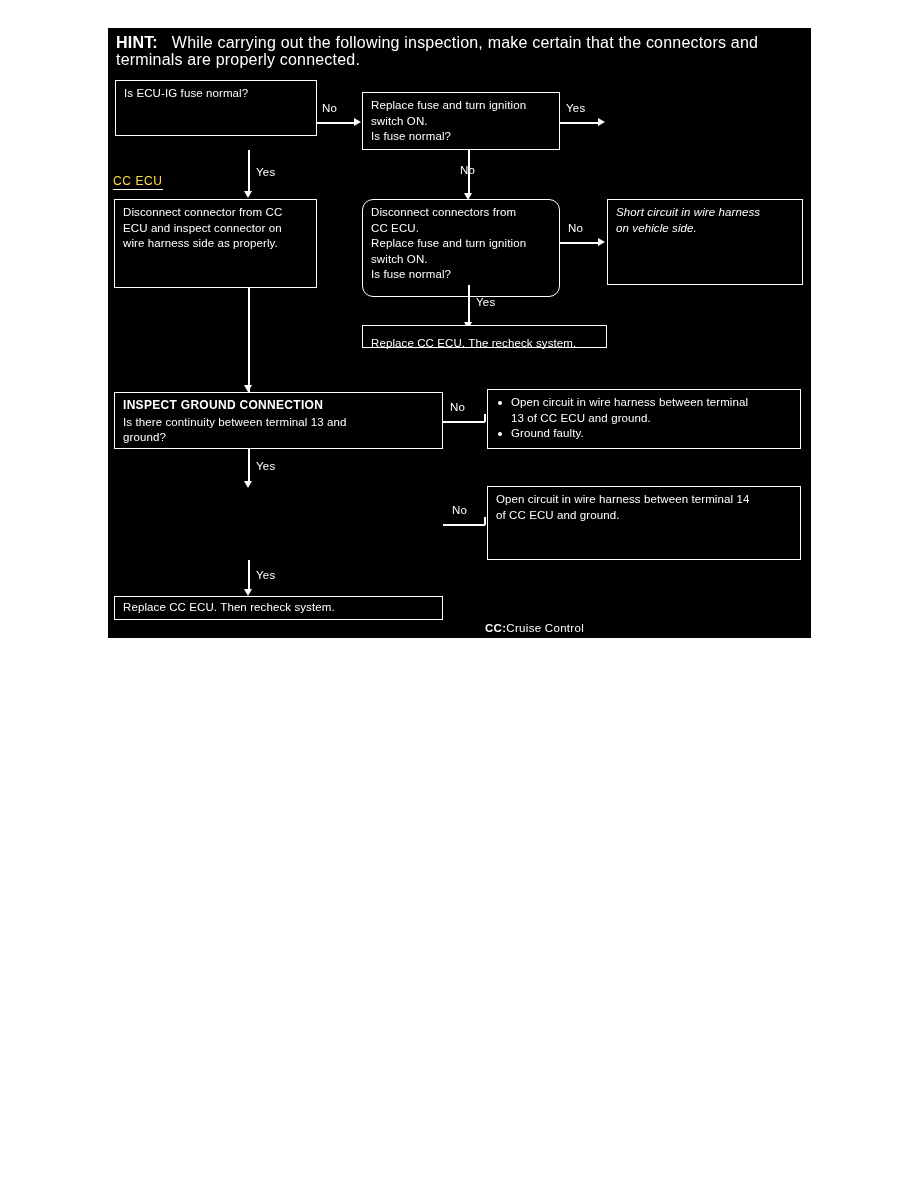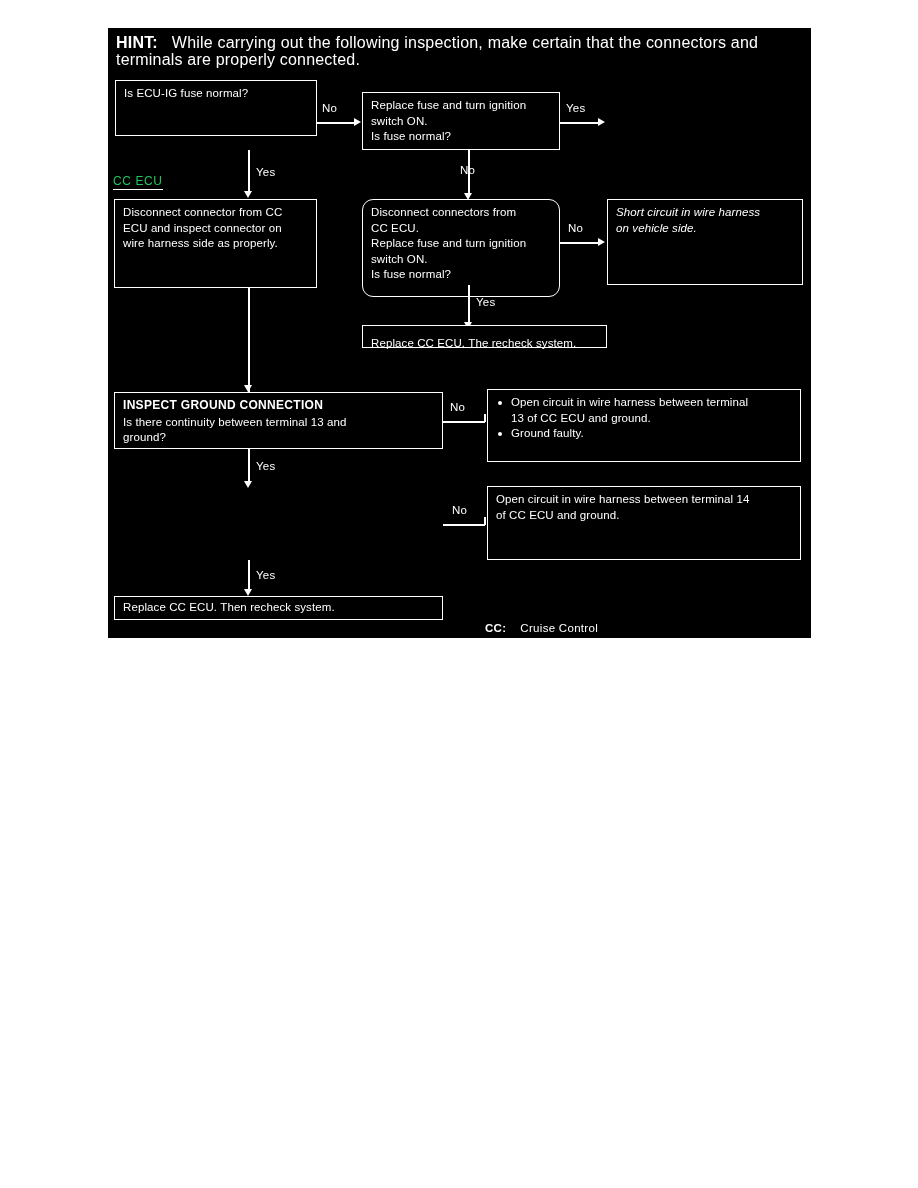--- a/index.html
+++ b/index.html
@@ -51,25 +51,25 @@
     border-left:4.5px solid transparent;border-right:4.5px solid transparent;
     border-top:7px solid #ffffff;}
   .arrow-r{position:absolute;width:0;height:0;
     border-top:4.5px solid transparent;border-bottom:4.5px solid transparent;
     border-left:7px solid #ffffff;}
   .elbow{position:absolute;width:1.5px;background:#ffffff;}
 
   .lbl{position:absolute;font-size:11.5px;color:#ffffff;letter-spacing:.2px;white-space:nowrap;}
 
   .sect{
-    position:absolute;font-size:12px;color:#22c55e;letter-spacing:.6px;
+    position:absolute;font-size:12px;color:#fde047;letter-spacing:.6px;
     border-bottom:1.5px solid #ffffff;padding-bottom:1px;white-space:nowrap;
   }
   .legend{position:absolute;font-size:11.5px;color:#ffffff;letter-spacing:.3px;white-space:nowrap;}
-  .legend .k{font-weight:bold;margin-right:14px;}
+  .legend .k{font-weight:bold;}
 </style>
 </head>
 <body>
 
 <div id="page">
 
   <div id="panel">
 
     <div class="hint">
       <span class="hw">HINT:</span>
@@ -142,21 +142,21 @@
     <div class="box" style="left:6px;top:364px;width:329px;height:57px;">
       <span class="ttl">INSPECT GROUND CONNECTION</span>
       <span class="ln">Is there continuity between terminal 13 and</span>
       <span class="ln">ground?</span>
     </div>
 
     <div class="hline" style="left:335px;top:393px;width:42px;"></div>
     <div class="elbow" style="left:376px;top:386px;height:8px;"></div>
     <div class="lbl" style="left:342px;top:373px;">No</div>
 
-    <div class="box" style="left:379px;top:361px;width:314px;height:73px;">
+    <div class="box" style="left:379px;top:361px;width:314px;height:60px;">
       <ul class="bullets">
         <li>
           <span class="ln">Open circuit in wire harness between terminal</span>
           <span class="ln">13 of CC ECU and ground.</span>
         </li>
         <li>
           <span class="ln">Ground faulty.</span>
         </li>
       </ul>
     </div>

